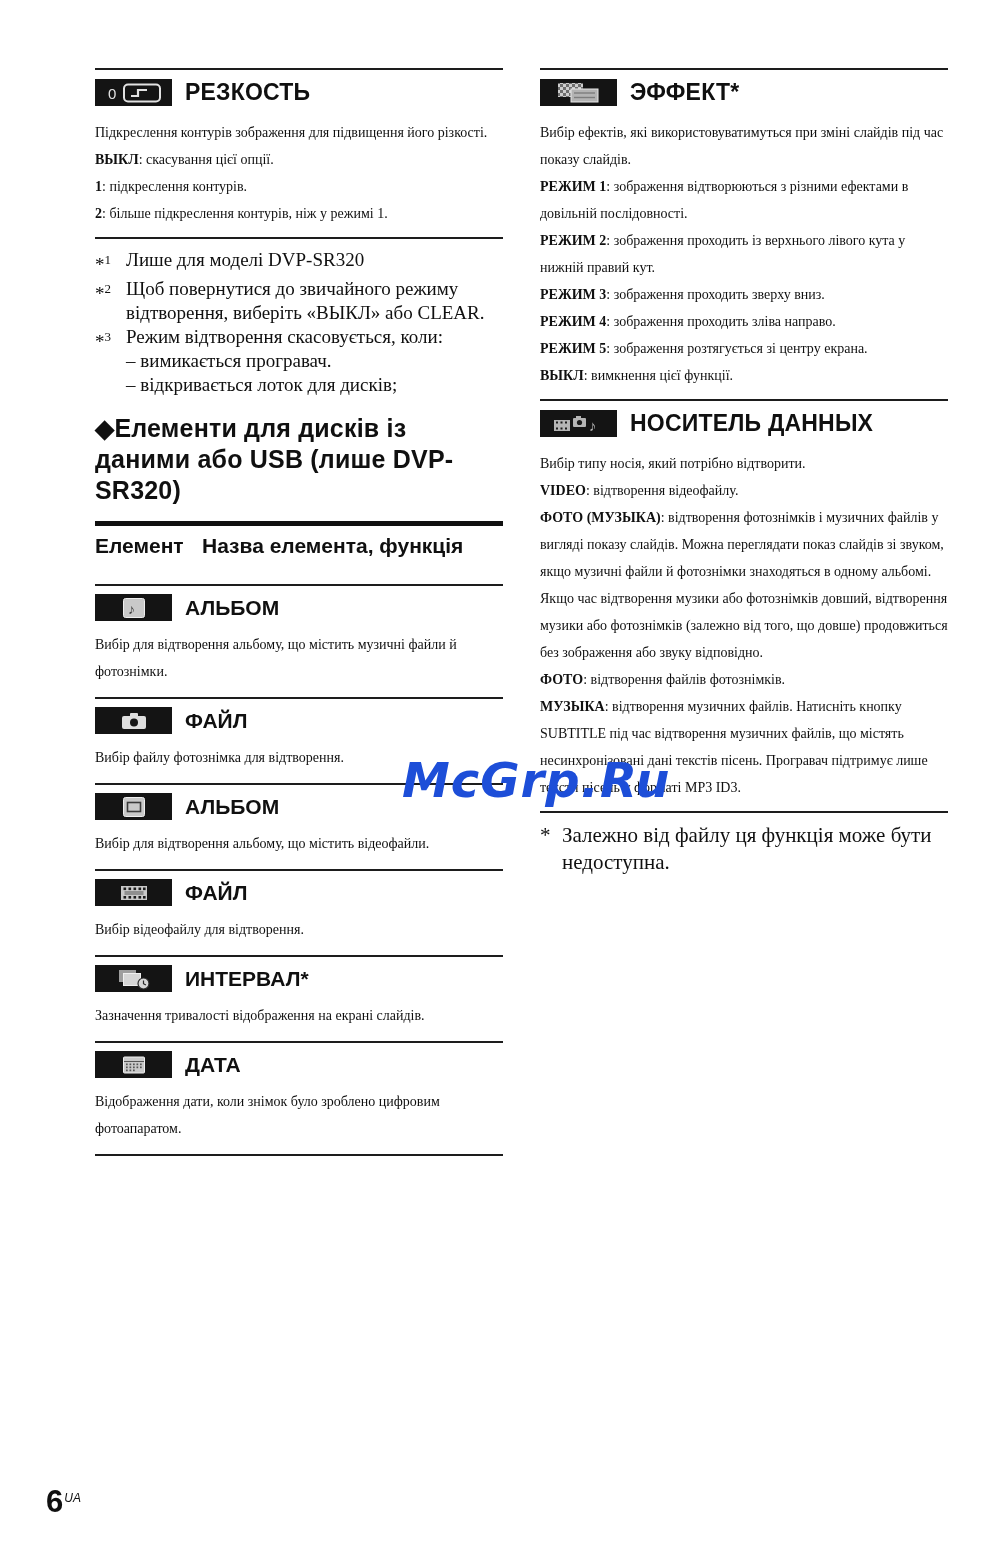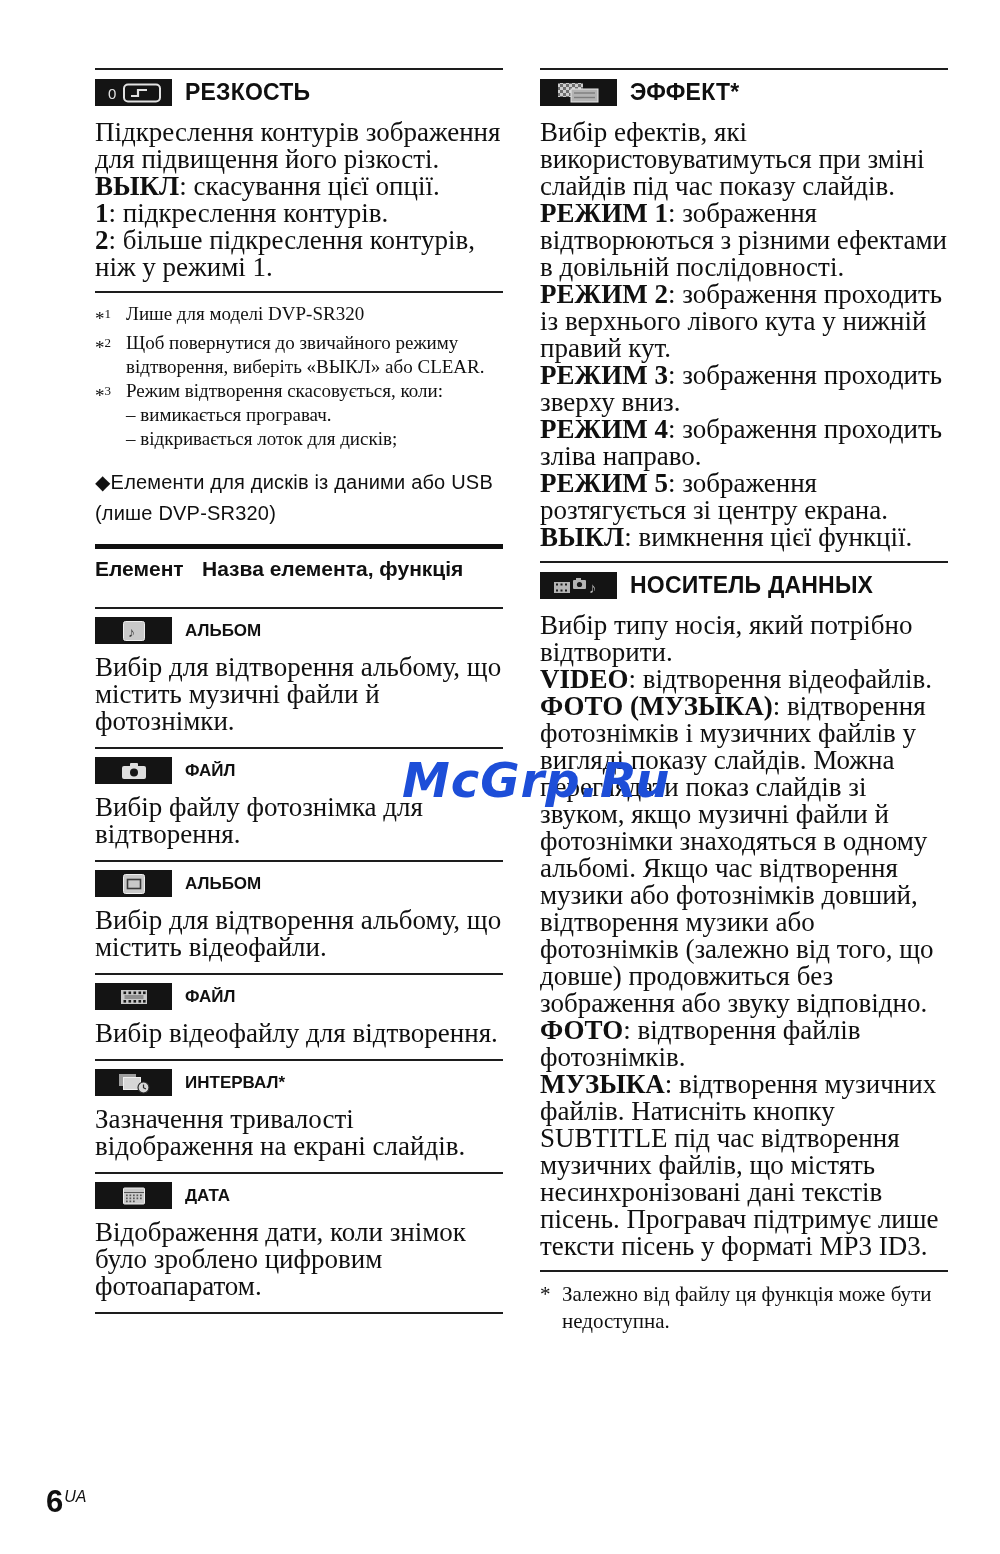--- a/index.html
+++ b/index.html
@@ -19,61 +19,61 @@
   .sec-header { display:flex; align-items:center; gap:13px; margin:9px 0 13px; }
   .icon-box {
     width:77px; height:27px; background:#141414; flex:none;
     display:flex; align-items:center; justify-content:center;
   }
   .sec-title {
     font-family:"Liberation Sans", sans-serif; font-weight:700;
     font-size:23px; letter-spacing:.2px; white-space:nowrap;
   }
 
-  p.body { font-size:27px; line-height:27px; }
+  p.body { font-size:14px; line-height:27px; }
   p.body b.term { font-weight:700; }
   .intro { margin:0; }
 
   .footnotes { margin:9px 0 15px; font-size:19px; line-height:24px; }
   .fn { display:flex; }
   .fn-marker { width:31px; flex:none; }
   .fn-marker sup { font-size:13px; }
   .fn-text { flex:1; }
 
   .subheading {
-    font-family:"Liberation Sans", sans-serif; font-weight:400;
-    font-size:20px; line-height:31px; margin:16px 0 15px; letter-spacing:.2px;
+    font-family:"Liberation Sans", sans-serif; font-weight:700;
+    font-size:25px; line-height:31px; margin:16px 0 15px; letter-spacing:.2px;
   }
 
   .t-header {
     display:flex; font-family:"Liberation Sans", sans-serif; font-weight:700;
     font-size:21px; padding:8px 0 26px;
   }
   .t-col1 { width:107px; flex:none; }
   .t-row { border-top:2px solid #1d1d1d; padding:8px 0 12px; }
   .t-body { border-bottom:2px solid #1d1d1d; }
   .row-head { display:flex; align-items:center; gap:13px; }
   .row-title {
-    font-family:"Liberation Sans", sans-serif; font-weight:700; font-size:17px;
+    font-family:"Liberation Sans", sans-serif; font-weight:700; font-size:21px;
     white-space:nowrap;
   }
   .row-desc { margin-top:10px; }
 
   .watermark {
     position:absolute; left:402px; top:752px;
     font-family:"DejaVu Sans", sans-serif; font-style:italic; font-weight:700;
     font-size:48px; letter-spacing:1px; z-index:5; white-space:nowrap;
   }
 
   .page-footer { position:absolute; left:46px; top:1484px; }
   .pg-num {
     font-family:"Liberation Sans", sans-serif; font-weight:700; font-size:31px;
   }
   .pg-region {
-    font-family:"Liberation Sans", sans-serif; font-style:italic; font-size:16px;
+    font-family:"Liberation Sans", sans-serif; font-style:italic; font-size:12px;
     vertical-align:10px; margin-left:1px;
   }
 </style>
 </head>
 <body>
 
 <div class="page">
 
   <div class="col col-left">
 
@@ -285,21 +285,21 @@
           <rect x="24" y="3" width="5" height="3" fill="#b5b5b5"></rect>
           <rect x="21" y="5" width="13" height="9" rx="1" fill="#b5b5b5"></rect>
           <circle cx="27.5" cy="9.5" r="2.6" fill="#1a1a1a"></circle>
           <text x="37" y="18" fill="#b5b5b5" font-size="15">♪</text>
         </svg>
       </span>
       <span class="sec-title">НОСИТЕЛЬ ДАННЫХ</span>
     </div>
 
     <p class="body intro">Вибір типу носія, який потрібно відтворити.</p>
-    <p class="body"><b class="term">VIDEO</b><span>: відтворення відеофайлів.</span></p>
+    <p class="body"><b class="term">VIDEO</b><span>: відтворення відеофайлу.</span></p>
     <p class="body"><b class="term">ФОТО (МУЗЫКА)</b><span>: відтворення фотознімків і музичних файлів у вигляді показу слайдів. Можна переглядати показ слайдів зі звуком, якщо музичні файли й фотознімки знаходяться в одному альбомі. Якщо час відтворення музики або фотознімків довший, відтворення музики або фотознімків (залежно від того, що довше) продовжиться без зображення або звуку відповідно.</span></p>
     <p class="body"><b class="term">ФОТО</b><span>: відтворення файлів фотознімків.</span></p>
     <p class="body"><b class="term">МУЗЫКА</b><span>: відтворення музичних файлів. Натисніть кнопку SUBTITLE під час відтворення музичних файлів, що містять несинхронізовані дані текстів пісень. Програвач підтримує лише тексти пісень у форматі MP3 ID3.</span></p>
 
     <div class="rule mt10"></div>
 
     <div class="footnotes" style="font-size:21px; line-height:27px;">
       <div class="fn">
         <span class="fn-marker" style="width:22px;">*</span>
         <div class="fn-text">Залежно від файлу ця функція може бути недоступна.</div>

